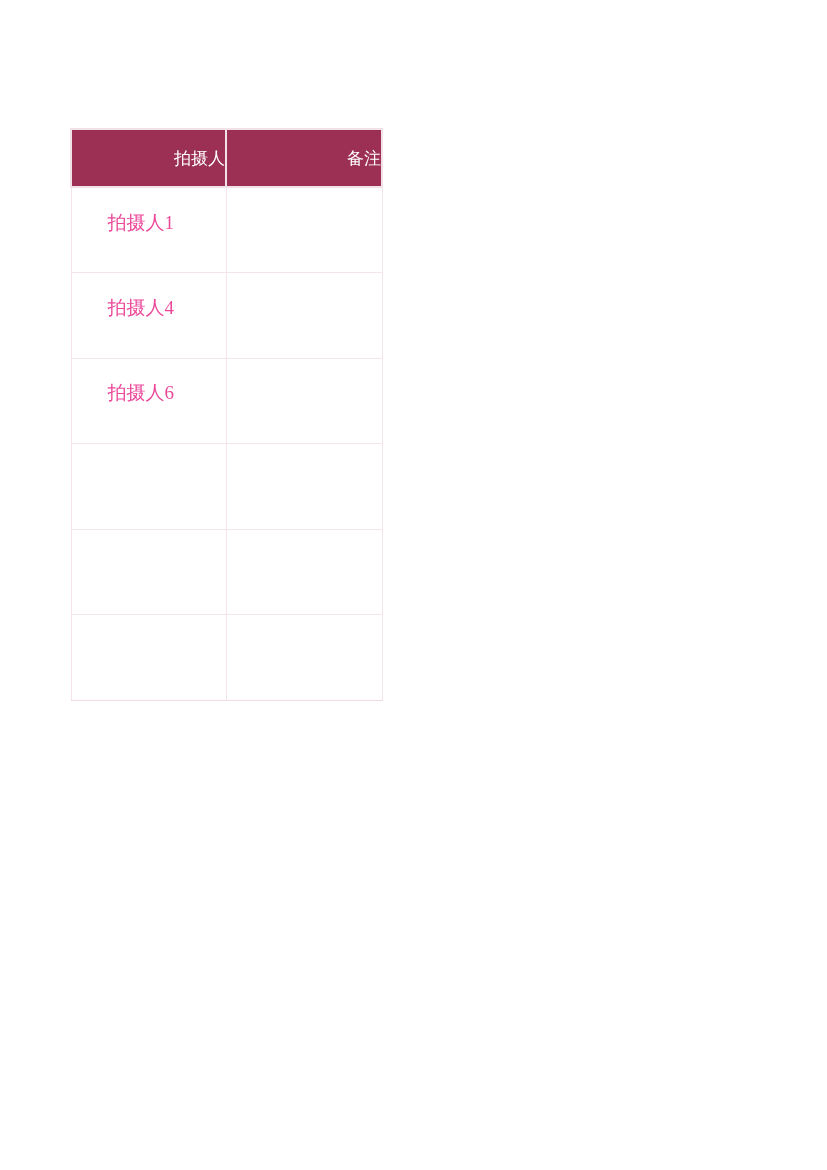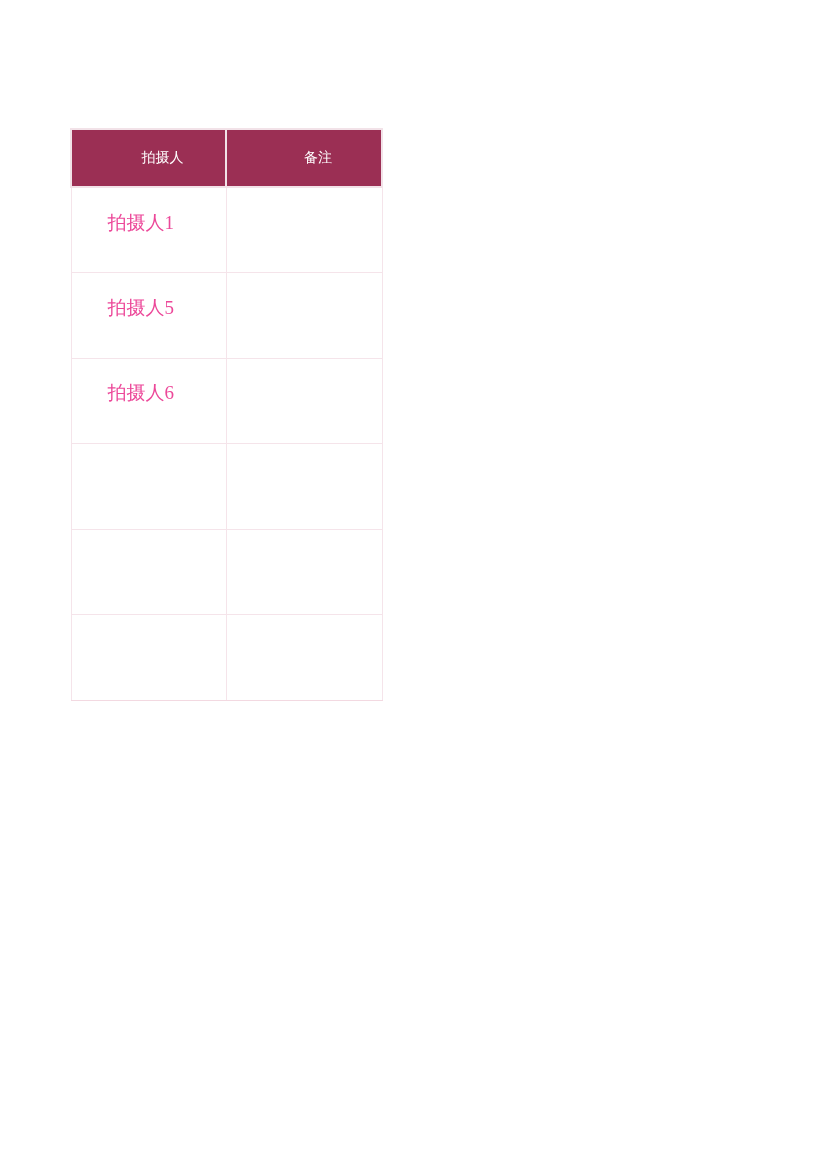--- a/index.html
+++ b/index.html
@@ -40,22 +40,22 @@
   }
 
   
   .sheet-table thead tr {
     height: 58px;
   }
   .sheet-table thead th {
     background: #9B2F54;
     color: #ffffff;
     font-weight: normal;
-    font-size: 14px;
-    text-align: center;
+    font-size: 17px;
+    text-align: right;
     line-height: 1;
     border-left: 2px solid #F2E2E8;
     border-right: 2px solid #F2E2E8;
     border-top: 2px solid #F2E2E8;
     border-bottom: 2px solid #F2E2E8;
     padding-left: 28px;
   }
 
   
   .sheet-table tbody tr {
@@ -99,21 +99,21 @@
         <th>备注</th>
       </tr>
     </thead>
 
     <tbody>
       <tr>
         <td>拍摄人1</td>
         <td class="note-cell"></td>
       </tr>
       <tr>
-        <td>拍摄人5</td>
+        <td>拍摄人4</td>
         <td class="note-cell"></td>
       </tr>
       <tr>
         <td>拍摄人6</td>
         <td class="note-cell"></td>
       </tr>
       <tr>
         <td></td>
         <td class="note-cell"></td>
       </tr>

